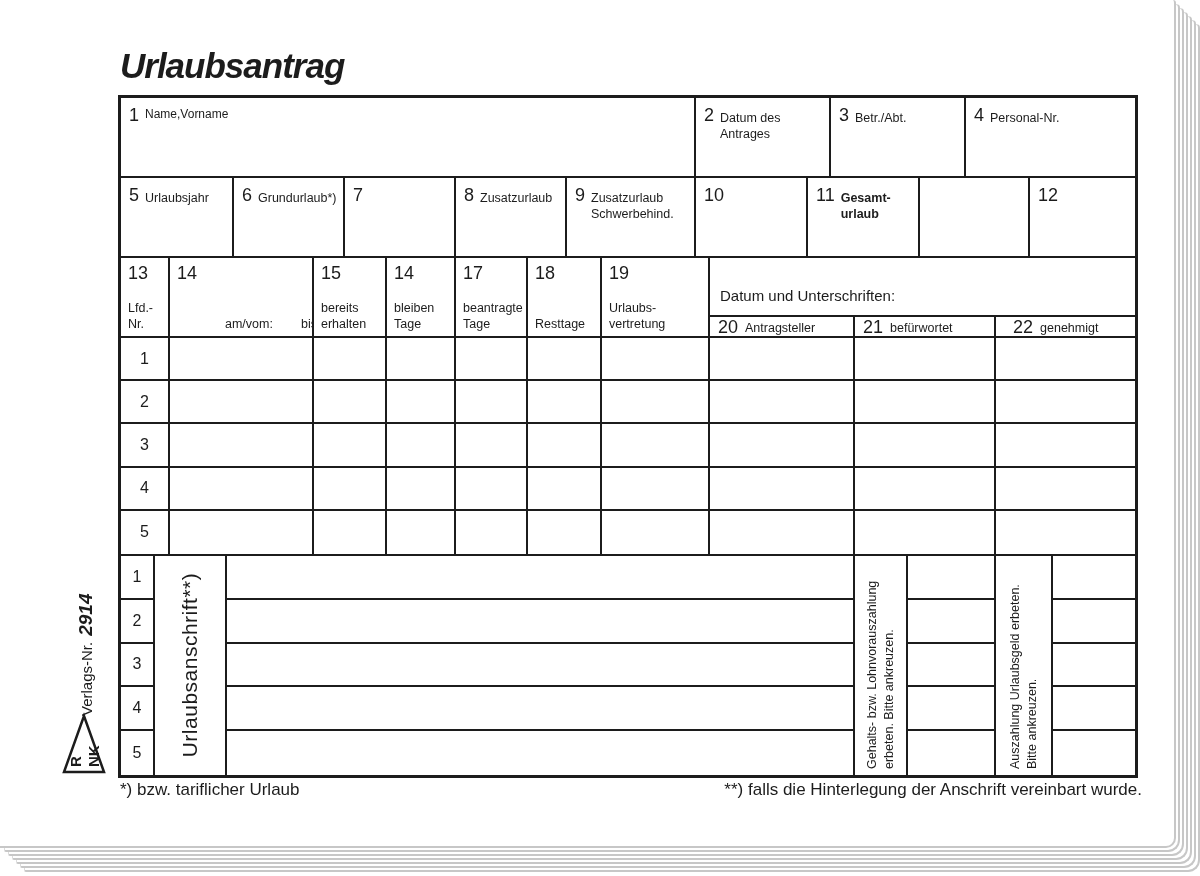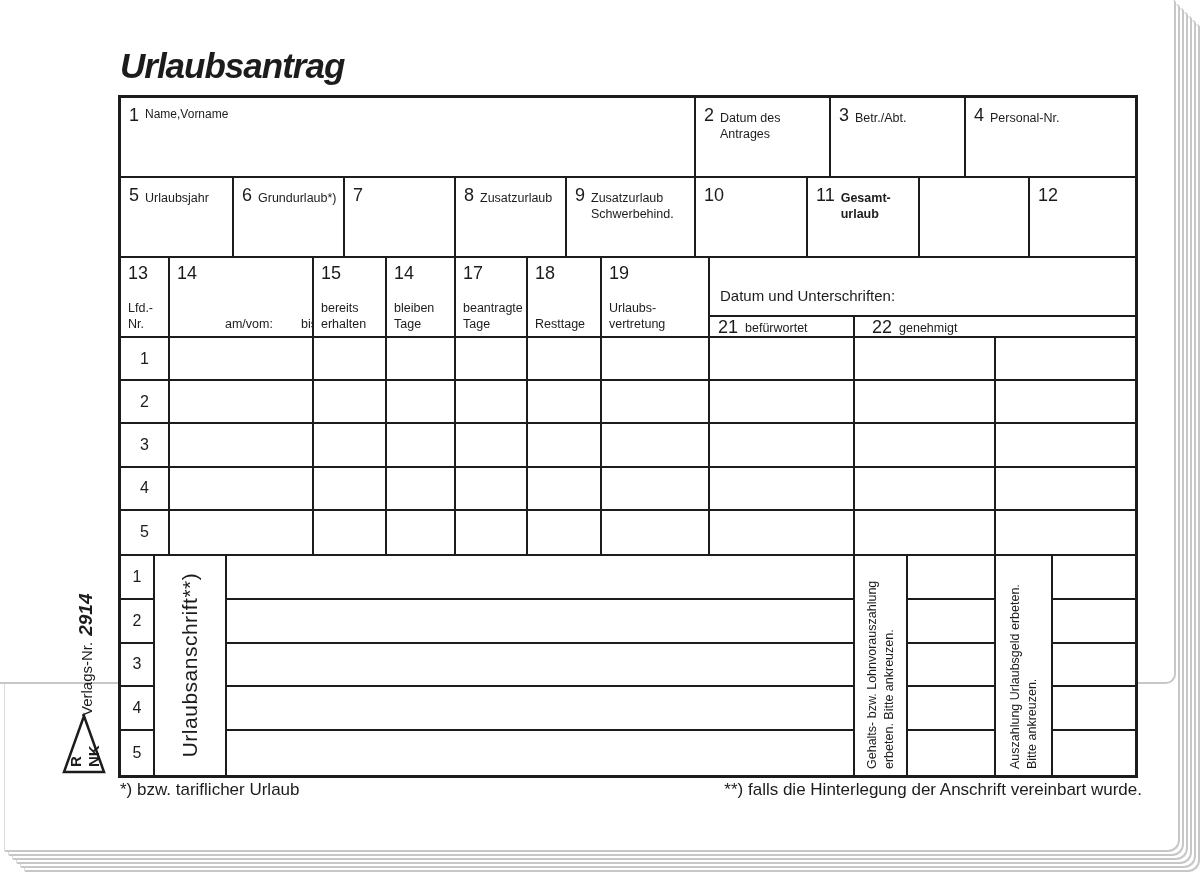--- a/index.html
+++ b/index.html
@@ -9,21 +9,21 @@
   *{box-sizing:border-box;margin:0;padding:0;}
   html,body{width:1200px;height:876px;background:#fff;overflow:hidden;
     font-family:"Liberation Sans", sans-serif;color:var(--ink);}
   .scene{position:relative;width:1200px;height:876px;background:#fff;}
 
   
   .sheet-layer{position:absolute;width:1176px;height:848px;background:#fff;
     border-right:2px solid var(--edge);border-bottom:2px solid var(--edge);
     border-top:1px solid #dcdcdc;border-left:1px solid #dcdcdc;
     border-radius:2px 4px 12px 2px;}
-  .page{position:absolute;left:0;top:0;width:1176px;height:684px;background:#fff;
+  .page{position:absolute;left:0;top:0;width:1176px;height:848px;background:#fff;
     border-right:2px solid var(--edge);border-bottom:2px solid var(--edge);
     border-radius:0 3px 10px 0;z-index:20;}
 
   
   .title{position:absolute;left:120px;top:46px;font-size:35px;font-weight:bold;
     font-style:italic;letter-spacing:-1px;}
 
   
   .form{position:absolute;left:118px;top:95px;width:1020px;
     border:3px solid var(--ink);background:#fff;}
@@ -200,20 +200,24 @@
         </div>
         <div class="vcell">
           <span class="num">19</span>
           <span class="lbl">Urlaubs-
 vertretung</span>
         </div>
         <div class="sigblock">
           <div class="sighead">Datum und Unterschriften:</div>
           <div class="sigcols">
             <div class="sigcell">
+              <span class="num">20</span>
+              <span class="lbl">Antragsteller</span>
+            </div>
+            <div class="sigcell">
               <span class="num">21</span>
               <span class="lbl">befürwortet</span>
             </div>
             <div class="sigcell">
               <span class="num">22</span>
               <span class="lbl">genehmigt</span>
             </div>
           </div>
         </div>
       </div>

